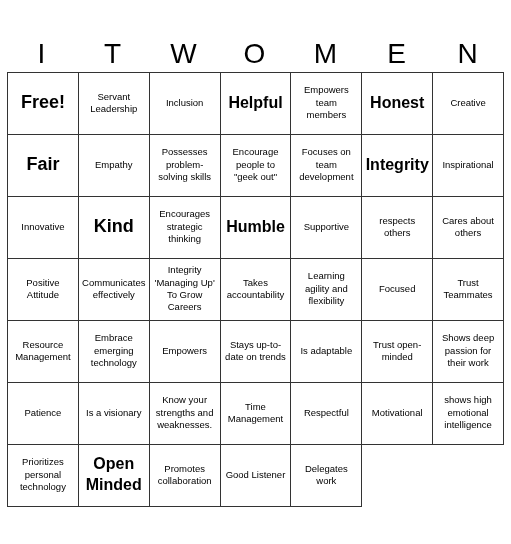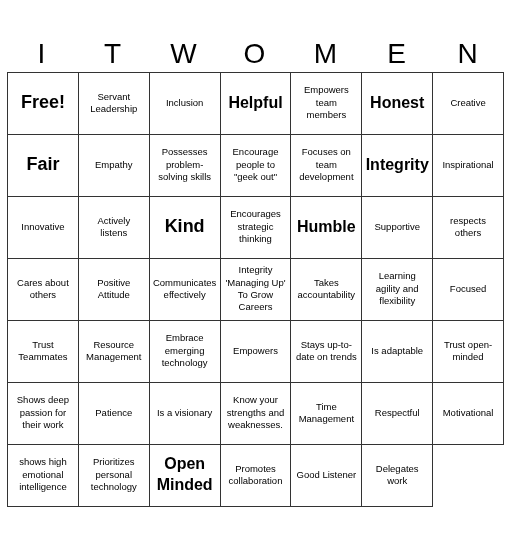--- a/index.html
+++ b/index.html
@@ -80,21 +80,20 @@
       <div class="bingo-cell medium-text">Honest</div>
       <div class="bingo-cell">Creative</div>
       <div class="bingo-cell large-text">Fair</div>
       <div class="bingo-cell">Empathy</div>
       <div class="bingo-cell">Possesses problem-solving skills</div>
       <div class="bingo-cell">Encourage people to "geek out"</div>
       <div class="bingo-cell">Focuses on team development</div>
       <div class="bingo-cell medium-text">Integrity</div>
       <div class="bingo-cell">Inspirational</div>
       <div class="bingo-cell">Innovative</div>
-      <div class="bingo-cell">Actively listens</div>
       <div class="bingo-cell large-text">Kind</div>
       <div class="bingo-cell">Encourages strategic thinking</div>
       <div class="bingo-cell medium-text">Humble</div>
       <div class="bingo-cell">Supportive</div>
       <div class="bingo-cell">respects others</div>
       <div class="bingo-cell">Cares about others</div>
       <div class="bingo-cell">Positive Attitude</div>
       <div class="bingo-cell">Communicates effectively</div>
       <div class="bingo-cell">Integrity 'Managing Up' To Grow Careers</div>
       <div class="bingo-cell">Takes accountability</div>

